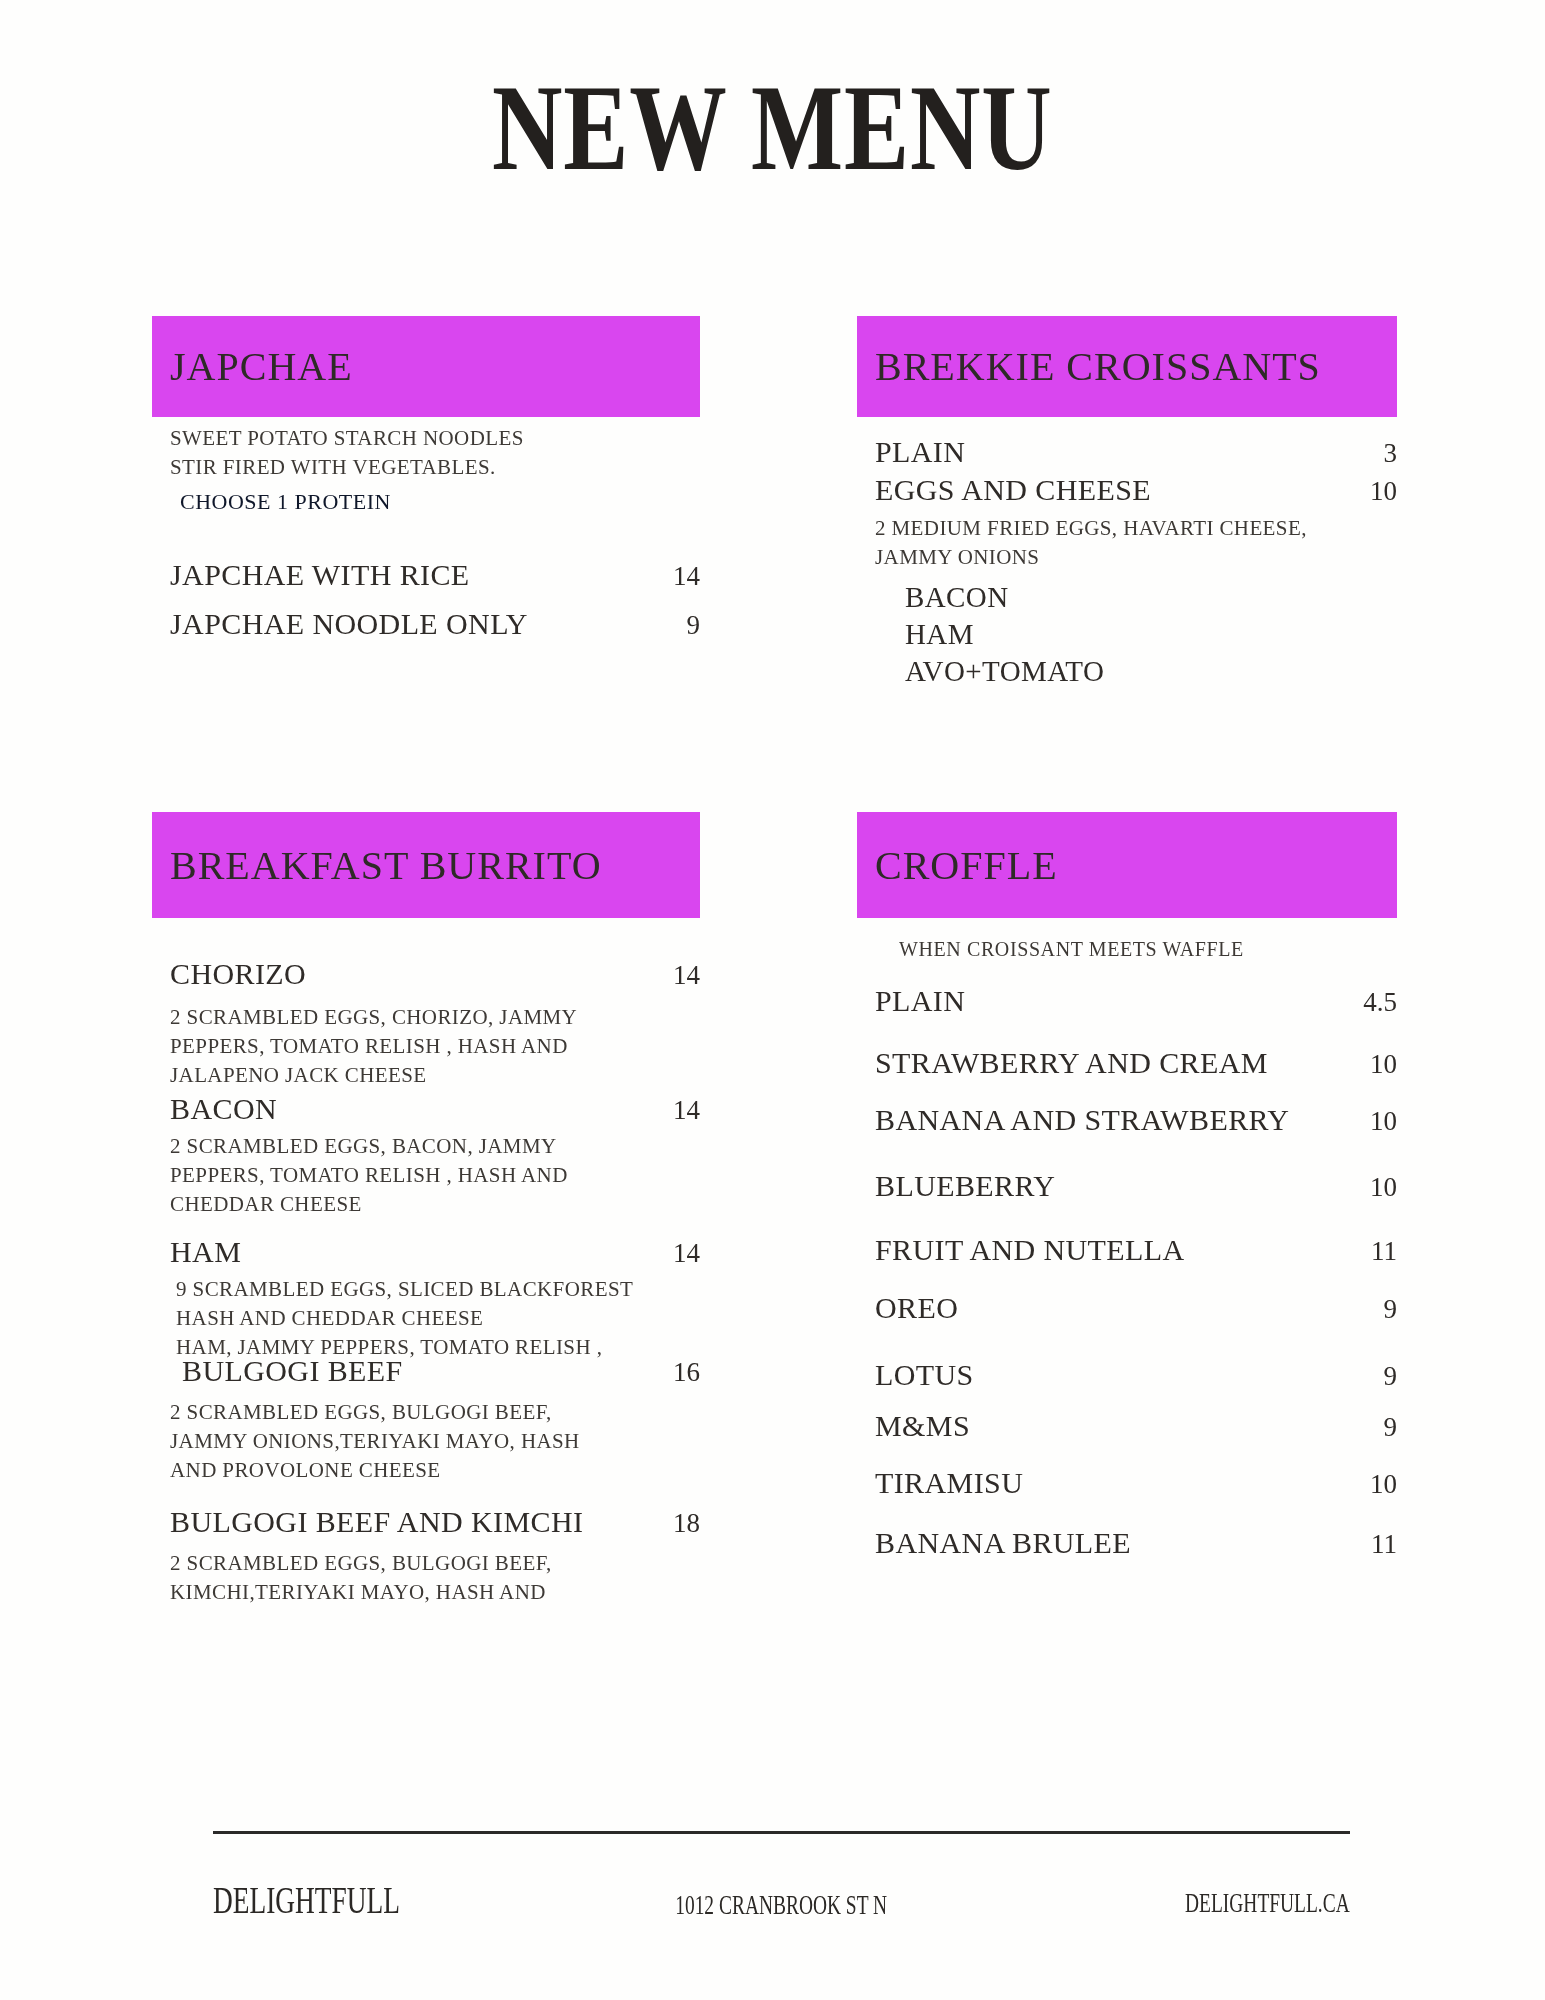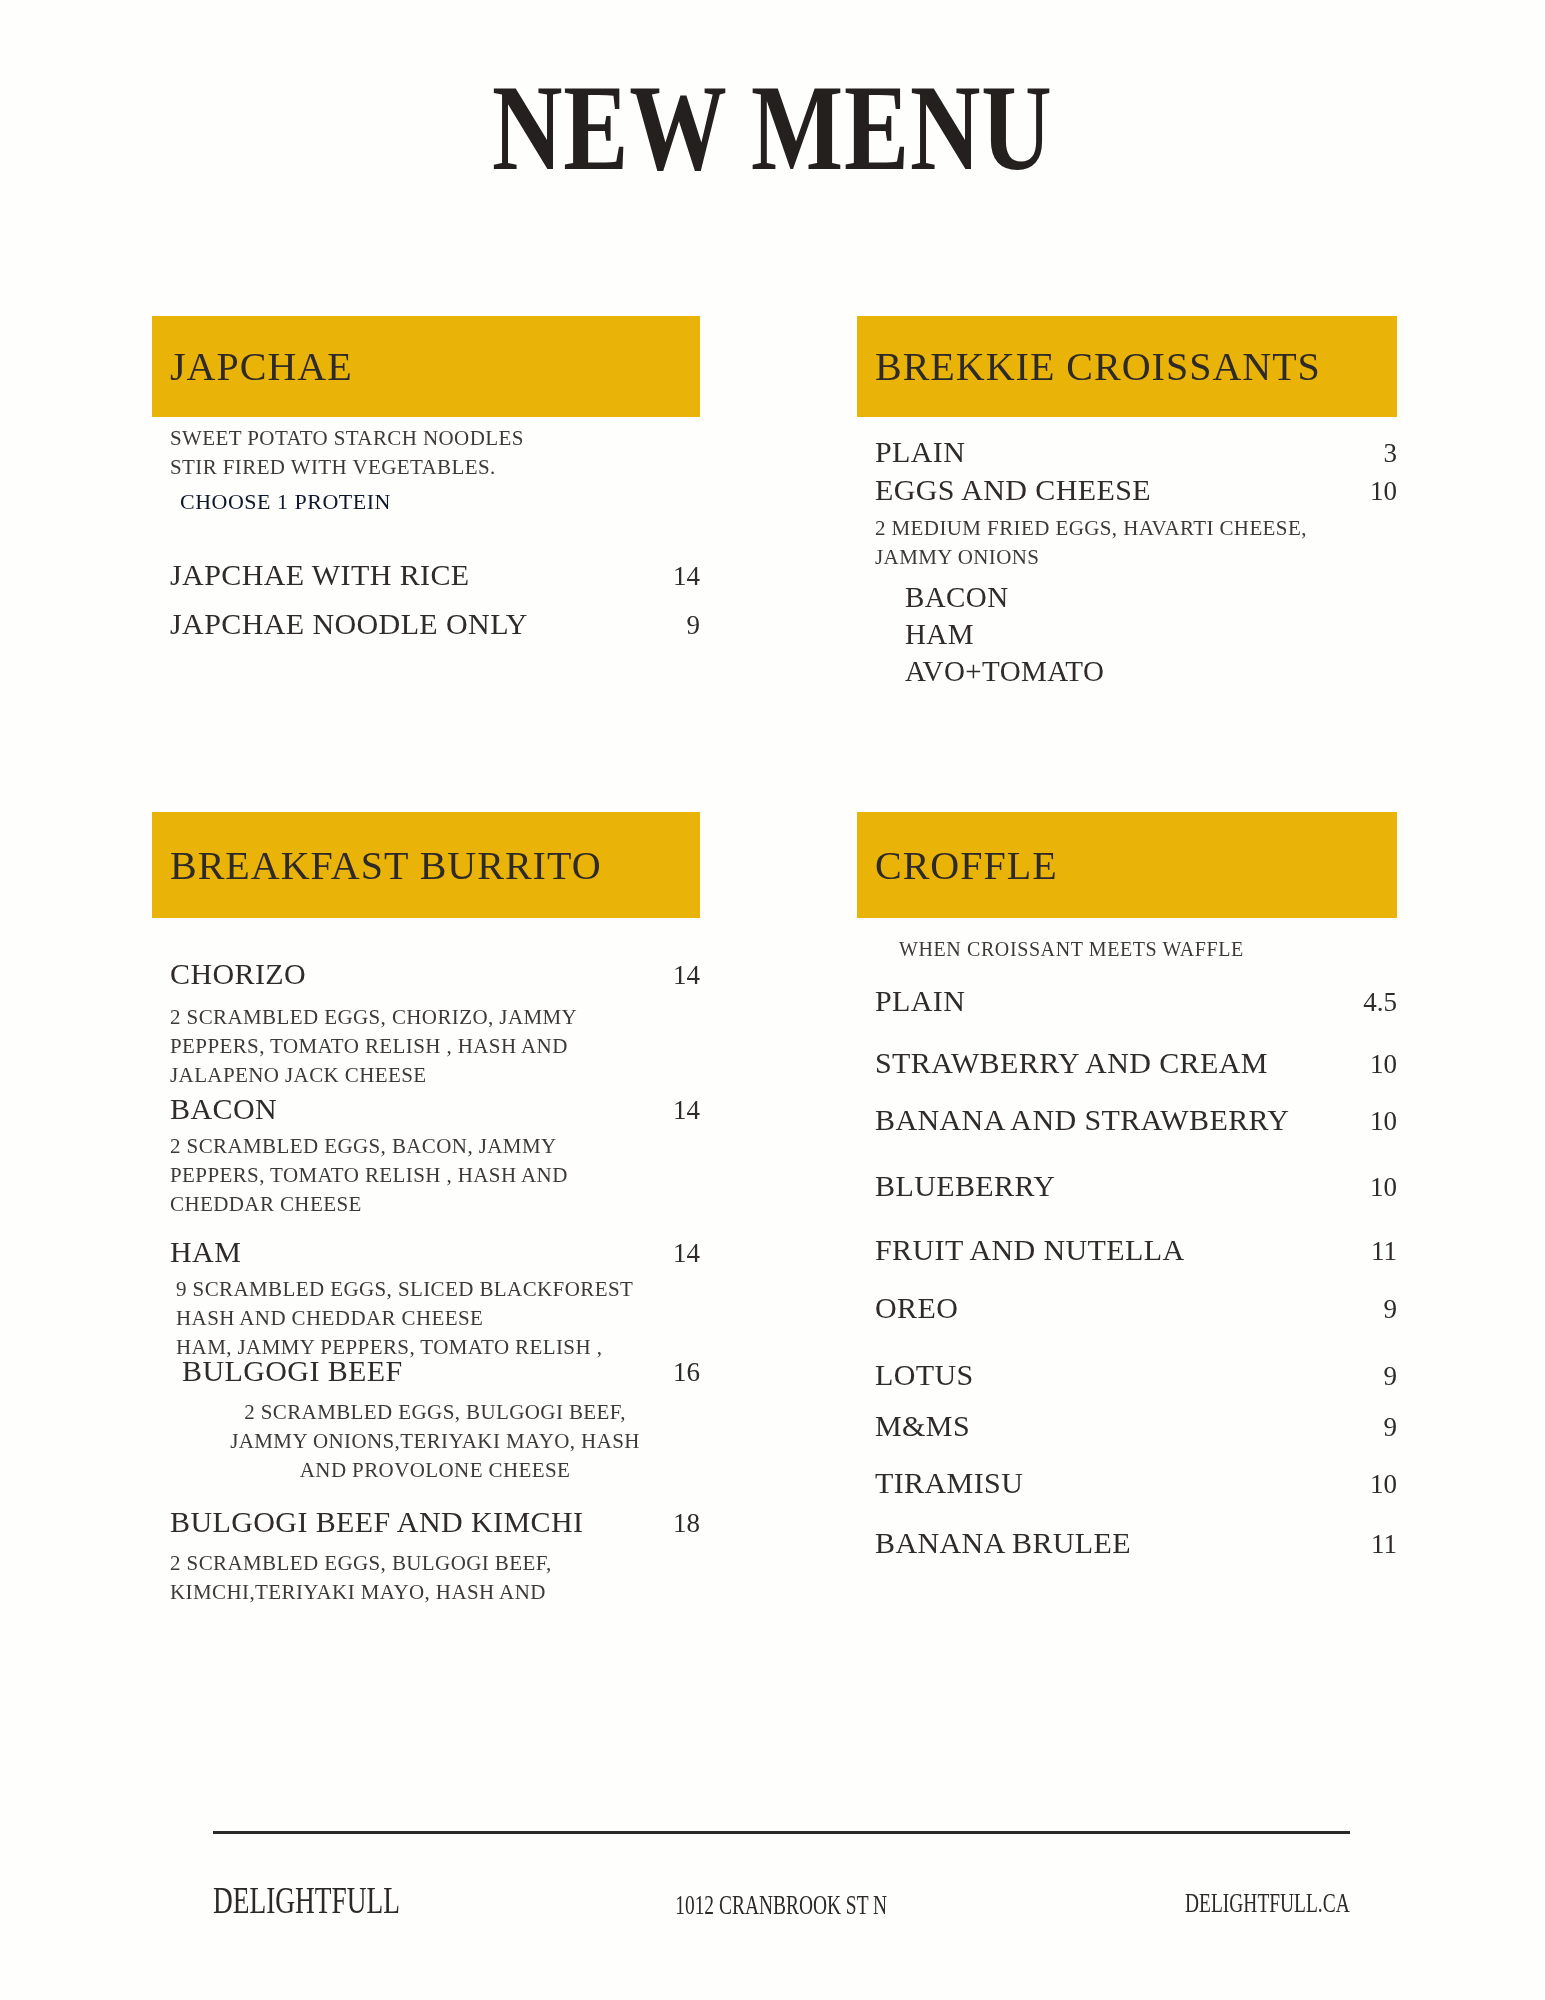--- a/index.html
+++ b/index.html
@@ -21,21 +21,21 @@
     letter-spacing:1px;
     white-space:nowrap;
   }
   .page-title .squeeze{display:inline-block;transform:scaleX(0.80);transform-origin:center;}
   
   .col-left{left:152px;width:548px;top:0;height:2000px;}
   .col-right{left:857px;width:540px;top:0;height:2000px;}
   
   .section-box{
     left:0;width:100%;
-    background:#eab308;
+    background:#d946ef;
     display:flex;align-items:center;
   }
   .section-box h2{
     margin:0;padding:0 0 0 18px;
     font-size:40px;font-weight:400;
     letter-spacing:1px;
     color:#2e2a27;
   }
   
   .desc{
@@ -146,21 +146,21 @@
       <span class="item-name">HAM</span>
       <span class="item-price">14</span>
     </div>
     <div class="desc item-desc" style="padding-left:24px;margin-top:6px;">
       <div>9 SCRAMBLED EGGS, SLICED BLACKFOREST</div>
       <div>HASH AND CHEDDAR CHEESE</div>
       <div>HAM, JAMMY PEPPERS, TOMATO RELISH ,</div>
     </div>
   </div>
 
-  <div class="abs burrito-item" style="top:1354px;left:0;width:100%;text-align:center;">
+  <div class="abs burrito-item" style="top:1354px;left:0;width:100%;">
     <div class="row">
       <span class="item-name indent2">BULGOGI BEEF</span>
       <span class="item-price">16</span>
     </div>
     <div class="desc item-desc" style="padding-left:18px;margin-top:10px;">
       <div>2 SCRAMBLED EGGS, BULGOGI BEEF,</div>
       <div>JAMMY ONIONS,TERIYAKI MAYO, HASH</div>
       <div>AND PROVOLONE CHEESE</div>
     </div>
   </div>

